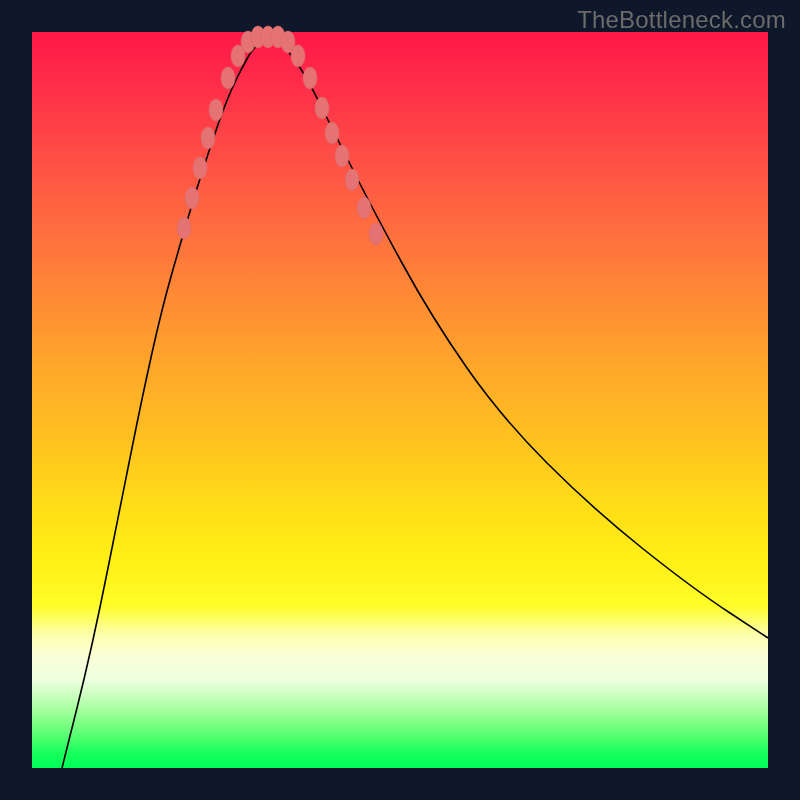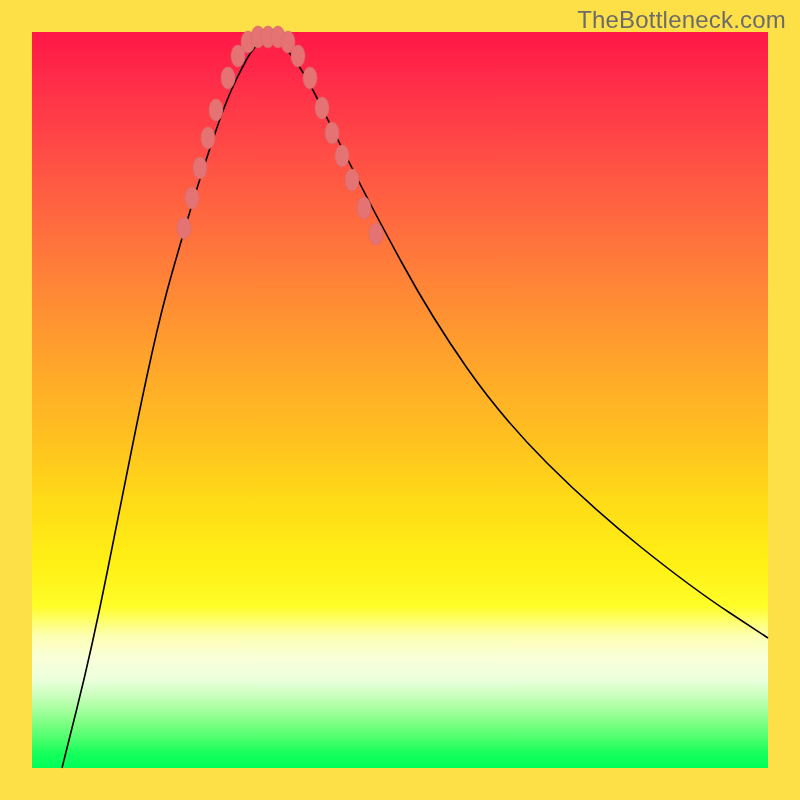--- a/index.html
+++ b/index.html
@@ -8,21 +8,21 @@
     width: 800px;
     height: 800px;
     overflow: hidden;
     background: #000;
     font-family: Arial, Helvetica, sans-serif;
   }
   .frame {
     position: relative;
     width: 800px;
     height: 800px;
-    background: #fde047;
+    background: #0f172a;
   }
   .watermark {
     position: absolute;
     top: 6px;
     right: 14px;
     font-size: 24px;
     font-weight: 500;
     color: #6b6b6b;
     letter-spacing: 0.2px;
     z-index: 50;

